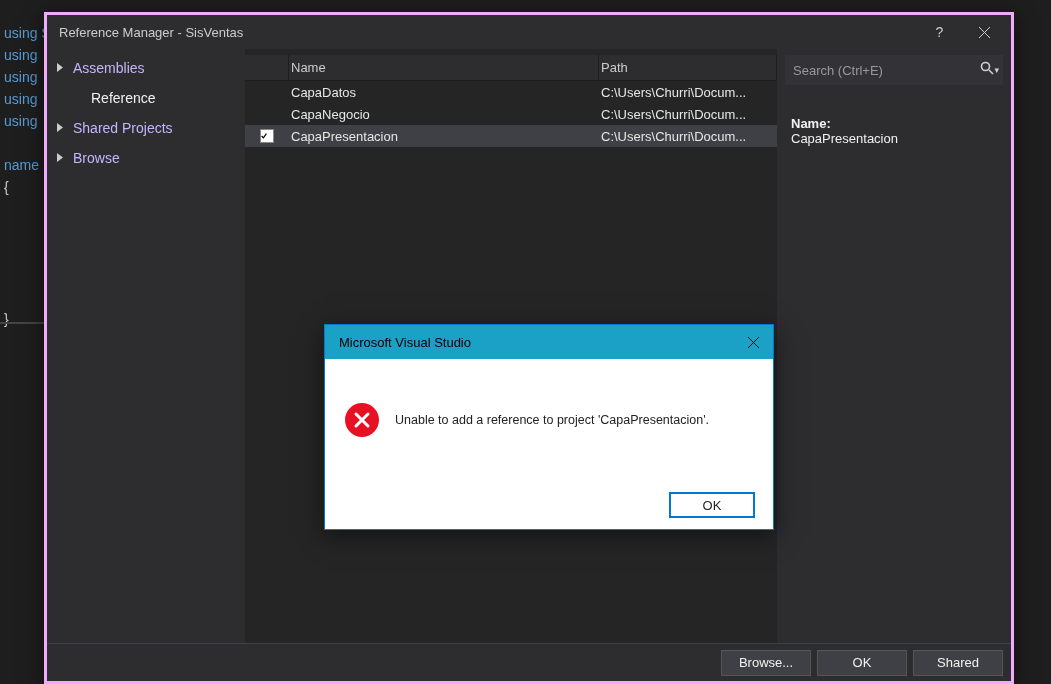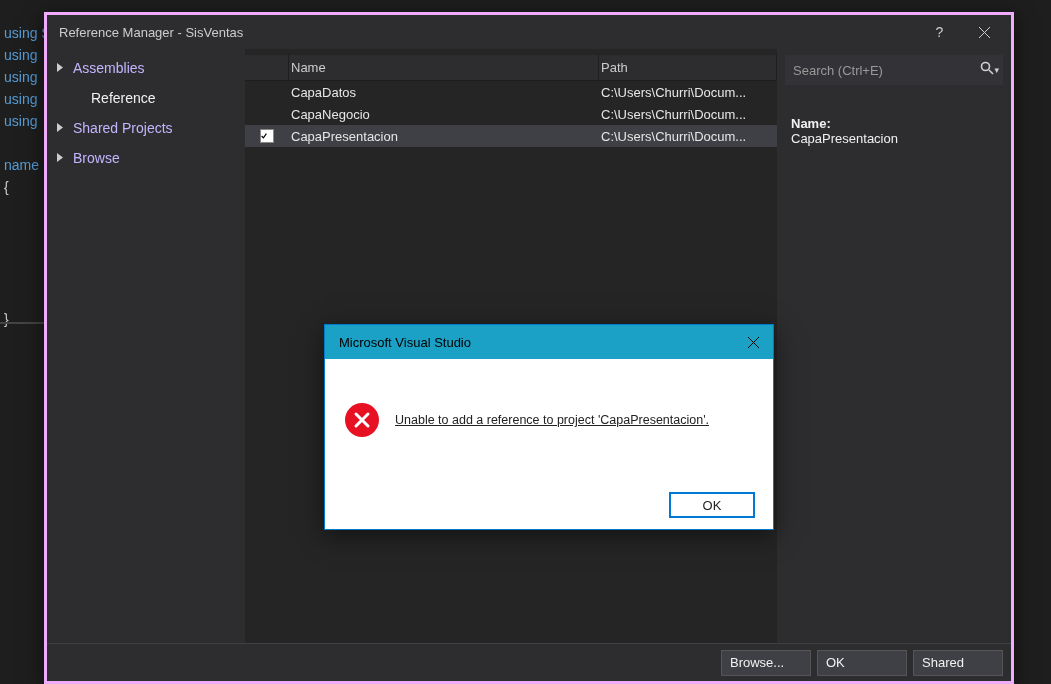--- a/index.html
+++ b/index.html
@@ -90,41 +90,41 @@
 
   .info-panel { padding: 12px 14px; color:#f1f1f1; font-size:13px; }
   .info-panel .lbl { font-weight:600; }
 
   .refman-footer {
     height: 38px; background:#2d2d30; border-top:1px solid #3f3f46;
     display:flex; justify-content:flex-end; align-items:center; gap:6px; padding:0 8px;
   }
   .refman-footer .btn {
     width:90px; height:26px; background:#3f3f46; border:1px solid #555; color:#f1f1f1;
-    font-size:13px; cursor:default; display:flex; align-items:center; justify-content:flex-start;padding-left:8px;
+    font-size:13px; cursor:default; display:flex; align-items:center; justify-content:center;
   }
 
   
   .errdlg {
     position: absolute; left: 324px; top: 288px; width: 450px; height: 206px;
     background: #ffffff; border:1px solid #007acc; box-shadow: 0 6px 24px rgba(0,0,0,0.5);
     display:flex; flex-direction:column;margin-top:36px;
   }
   .errdlg-title {
     height: 34px; background:#1ba1c5; color:#000; display:flex; align-items:center;
     justify-content:space-between; padding:0 10px 0 14px; font-size:13px;
   }
   .errdlg-title .close { width:20px; height:20px; display:flex; align-items:center; justify-content:center; cursor:default; }
   .errdlg-body {
     flex:1; display:flex; align-items:center; padding: 18px 20px; gap:16px;
   }
   .errdlg-body .erricon {
     width:34px; height:34px; border-radius:50%; background:#e81123; display:flex; align-items:center; justify-content:center;
   }
-  .errdlg-body .msg { color:#222; font-size:12.5px;text-decoration:underline; }
+  .errdlg-body .msg { color:#222; font-size:12.5px; }
   .errdlg-footer {
     height:48px; display:flex; justify-content:flex-end; align-items:center; padding:0 18px;
   }
   .errdlg-footer .okbtn {
     width:86px; height:26px; border:2px solid #0078d7; background:#fff; color:#222;
     font-size:13px; display:flex; align-items:center; justify-content:center; cursor:default;
   }
 </style>
 </head>
 <body>

